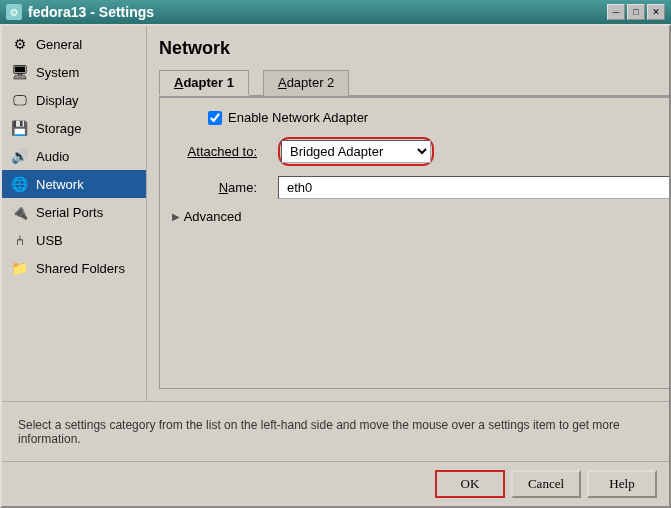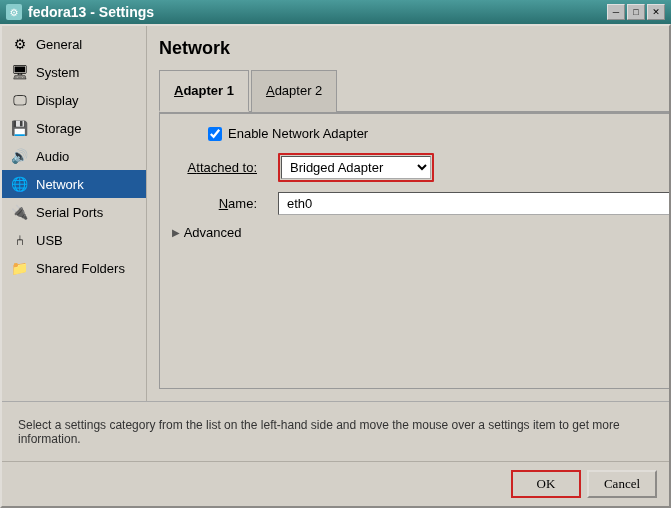--- a/index.html
+++ b/index.html
@@ -118,27 +118,27 @@
       color: #000;
     }
 
     
     .tabs {
       display: flex;
       border-bottom: 2px solid #999;
       margin-bottom: 0;
     }
     .tab {
-      padding: 12px 14px;
+      padding: 4px 14px;
       border: 1px solid #999;
       border-bottom: none;
       background: #c8c4bc;
       cursor: pointer;
       font-size: 13px;
-      margin-right: 2px;
+      margin-right: 14px;
       position: relative;
       bottom: -1px;
     }
     .tab.active {
       background: #d4d0c8;
       border-bottom: 2px solid #d4d0c8;
       font-weight: bold;
       z-index: 1;
     }
     .tab-underline {
@@ -177,21 +177,21 @@
       min-width: 85px;
       text-align: right;
     }
     .form-label.underline {
       text-decoration: underline;
     }
 
     
     .dropdown-highlight {
       border: 2px solid #cc2222;
-      border-radius: 1px;
+      border-radius: 11px;
       padding: 1px;
       display: inline-flex;
       align-items: center;
     }
     select {
       background: white;
       border: 1px inset #aaa;
       padding: 2px 4px;
       font-size: 13px;
       cursor: pointer;
@@ -369,14 +369,17 @@
     <span>Select a settings category from the list on the left-hand side and move the mouse over a settings item to get more information.</span>
   </div>
 
   <div class="bottom-buttons">
     <button class="btn ok-highlighted">
       <span>OK</span>
     </button>
     <button class="btn">
       <span>Cancel</span>
     </button>
+    <button class="btn">
+      <span>Help</span>
+    </button>
   </div>
 </div>
 
 </body></html>

